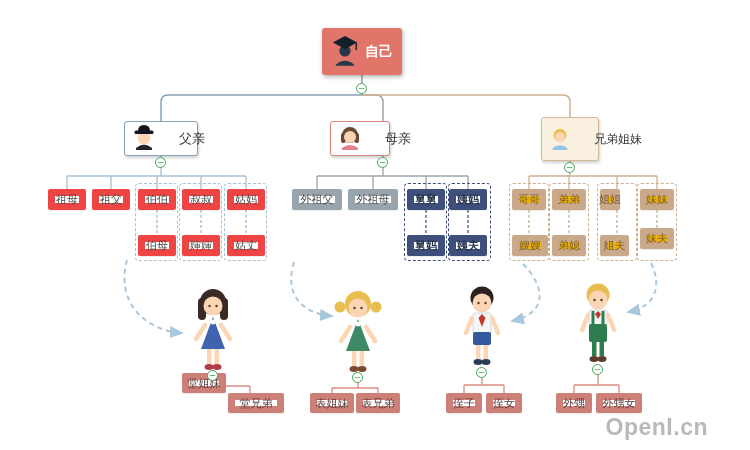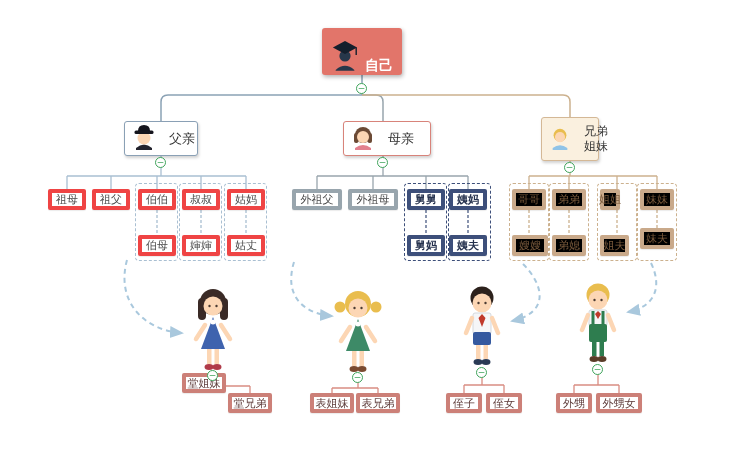--- a/index.html
+++ b/index.html
@@ -4,33 +4,33 @@
 <style>
   *{margin:0;padding:0;box-sizing:border-box}
   html,body{background:#fff}
   .canvas{position:relative;width:750px;height:450px;background:#fff;overflow:hidden;
           font-family:"DejaVu Sans","Liberation Sans",sans-serif}
   .wires{position:absolute;left:0;top:0;z-index:1}
   .pair{position:absolute;border:1px dashed #a9bfd2;border-radius:4px;z-index:2;background:transparent}
   .pair.navy{border-color:#3d4f7a}
   .pair.tan{border-color:#ccb18e}
   .leaf{position:absolute;z-index:3;height:21px;display:flex;align-items:center;justify-content:center;
-        background:#fff;border:4px solid #ef4444;border-radius:2px;font-size:11px;color:#4a4a4a;
+        background:#fff;border:7px solid #ef4444;border-radius:2px;font-size:11px;color:#4a4a4a;
         box-shadow:0 1px 1px rgba(0,0,0,.08);white-space:nowrap}
   .leaf.m{border-color:#98a5ad}
   .leaf.mn{border-color:#3d4f7a;color:#26324e;font-weight:bold}
-  .leaf.s{border-color:#c9a98a;color:#7a5a3c;background:#000000}
+  .leaf.s{border-color:#c9a98a;color:#7a5a3c;background:#eab308}
   .leaf.c{border-color:#cc8078;color:#5c3a38;height:20px}
-  .branch{position:absolute;z-index:3;display:flex;align-items:center;gap:13px;background:#fff;
+  .branch{position:absolute;z-index:3;display:flex;align-items:center;gap:23px;background:#fff;
           border:1px solid #8aa0b5;border-radius:3px;padding:4px 7px;
           box-shadow:1px 2px 3px rgba(0,0,0,.18);font-size:13px;color:#333;white-space:nowrap}
   .branch.mom{border-color:#d8837a}
   .branch.sib{border-color:#d4b896;background:#faf0df;font-size:12px}
-  .two{display:flex;flex-direction:column;line-height:1.25}
-  .root{position:absolute;z-index:3;display:flex;align-items:flex-end;justify-content:center;gap:6px;
+  .two{display:flex;line-height:1.25}
+  .root{position:absolute;z-index:3;display:flex;align-items:center;justify-content:center;gap:6px;
         background:#e2756a;border-radius:3px;box-shadow:1px 2px 4px rgba(0,0,0,.3);
         color:#fff;font-size:14px;font-weight:bold}
   .cbtn{position:absolute;z-index:4;width:11px;height:11px;border-radius:50%;background:#fff;
         border:1px solid #3fa45b;color:#3fa45b;font-size:9px;display:flex;align-items:center;
         justify-content:center;line-height:1;cursor:pointer}
   .fig{position:absolute;z-index:3}
   .wm{position:absolute;right:42px;top:414px;z-index:5;font-size:23px;color:#b9b9b9;font-weight:600;
       letter-spacing:.5px;font-family:"Liberation Sans",sans-serif}
 </style>
 </head>
@@ -133,21 +133,21 @@
       <svg width="24" height="26" viewBox="0 0 24 26">
         <path d="M4 24 Q12 17 20 24 L20 26 L4 26 Z" fill="#23232d"></path>
         <circle cx="12" cy="14" r="6.5" fill="#fcd6b4"></circle>
         <path d="M6 7 Q6 1 12 1 Q18 1 18 7 Z" fill="#15151d"></path>
         <rect x="2.5" y="6.5" width="19" height="3.5" rx="1.5" fill="#15151d"></rect>
       </svg>
     </span>
     <span>父亲</span>
   </div>
 
-  <div class="branch mom" style="left:343px;top:121px;width:88px;height:35px">
+  <div class="branch mom" style="left:330px;top:121px;width:60px;height:35px">
     <span>
       <svg width="24" height="26" viewBox="0 0 24 26">
         <circle cx="12" cy="11" r="8" fill="#6b4a35"></circle>
         <rect x="3" y="9" width="4.5" height="10" rx="2" fill="#6b4a35"></rect>
         <rect x="16.5" y="9" width="4.5" height="10" rx="2" fill="#6b4a35"></rect>
         <circle cx="12" cy="13" r="6" fill="#fcd6b4"></circle>
         <path d="M4 24 Q12 18 20 24 L20 26 L4 26 Z" fill="#e2808e"></path>
       </svg>
     </span>
     <span>母亲</span>
@@ -189,21 +189,21 @@
   <div class="leaf s" style="left:552px;top:189px;width:34px">弟弟</div>
   <div class="leaf s" style="left:600px;top:189px;width:20px">姐姐</div>
   <div class="leaf s" style="left:640px;top:189px;width:34px">妹妹</div>
 
   <div class="leaf s" style="left:512px;top:235px;width:36px">嫂嫂</div>
   <div class="leaf s" style="left:552px;top:235px;width:34px">弟媳</div>
   <div class="leaf s" style="left:600px;top:235px;width:29px">姐夫</div>
   <div class="leaf s" style="left:640px;top:228px;width:34px">妹夫</div>
 
   <div class="leaf c" style="left:182px;top:373px;width:44px">堂姐妹</div>
-  <div class="leaf c" style="left:228px;top:393px;width:44px">堂兄弟</div>
+  <div class="leaf c" style="left:228px;top:393px;width:56px">堂兄弟</div>
   <div class="leaf c" style="left:310px;top:393px;width:44px">表姐妹</div>
   <div class="leaf c" style="left:356px;top:393px;width:44px">表兄弟</div>
   <div class="leaf c" style="left:446px;top:393px;width:36px">侄子</div>
   <div class="leaf c" style="left:486px;top:393px;width:36px">侄女</div>
   <div class="leaf c" style="left:556px;top:393px;width:36px">外甥</div>
   <div class="leaf c" style="left:596px;top:393px;width:46px">外甥女</div>
 
   <div class="fig" style="left:188px;top:288px">
     <svg width="50" height="90" viewBox="0 0 50 90">
       <rect x="10" y="10" width="8" height="22" rx="4" fill="#3a2a26"></rect>
@@ -282,14 +282,15 @@
 
   <div class="cbtn" style="left:356px;top:83px">−</div>
   <div class="cbtn" style="left:155px;top:157px">−</div>
   <div class="cbtn" style="left:377px;top:157px">−</div>
   <div class="cbtn" style="left:564px;top:162px">−</div>
   <div class="cbtn" style="left:207px;top:370px">−</div>
   <div class="cbtn" style="left:352px;top:372px">−</div>
   <div class="cbtn" style="left:476px;top:367px">−</div>
   <div class="cbtn" style="left:592px;top:364px">−</div>
 
+  <div class="wm">OpenI.cn</div>
 
 </div>
 
 </body></html>

